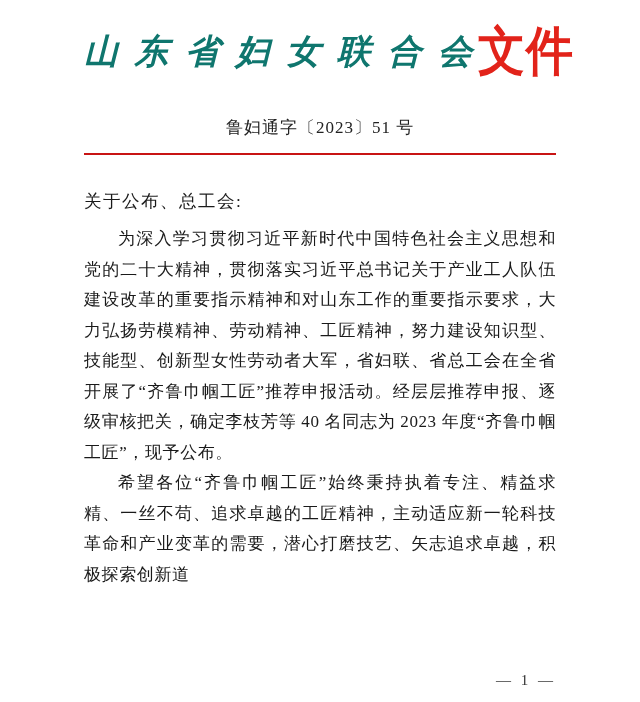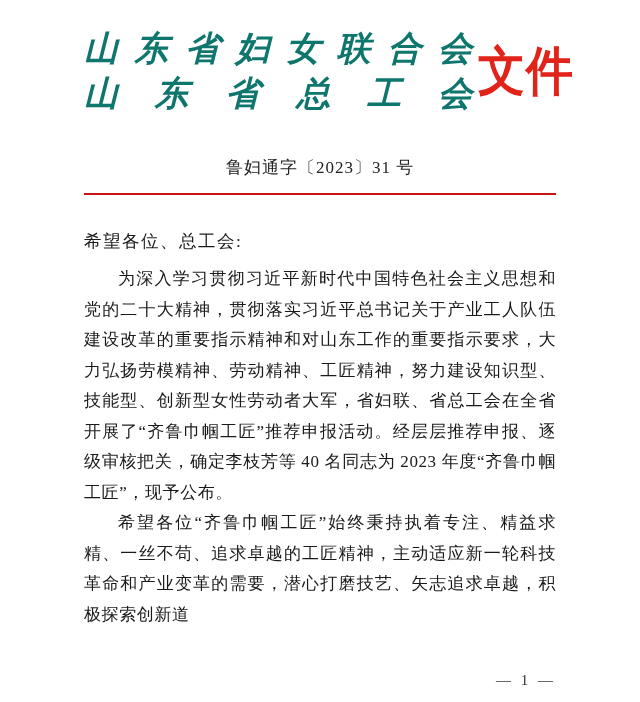--- a/index.html
+++ b/index.html
@@ -107,31 +107,30 @@
   }
 </style>
 </head>
 <body>
 
 <div class="page">
 
   <div class="letterhead">
     <div class="org-names">
       <div class="org-line">山东省妇女联合会</div>
-      <div class="org-line">山东省总工会</div>
     </div>
     <div class="doc-type">文件</div>
   </div>
 
-  <div class="doc-number">鲁妇通字〔2023〕31 号</div>
+  <div class="doc-number">鲁妇通字〔2023〕51 号</div>
 
   <div class="red-rule"></div>
 
 
-  <div class="salutation">希望各位、总工会:</div>
+  <div class="salutation">关于公布、总工会:</div>
 
   <p class="body-para first">为深入学习贯彻习近平新时代中国特色社会主义思想和党的二十大精神，贯彻落实习近平总书记关于产业工人队伍建设改革的重要指示精神和对山东工作的重要指示要求，大力弘扬劳模精神、劳动精神、工匠精神，努力建设知识型、技能型、创新型女性劳动者大军，省妇联、省总工会在全省开展了“齐鲁巾帼工匠”推荐申报活动。经层层推荐申报、逐级审核把关，确定李枝芳等 40 名同志为 2023 年度“齐鲁巾帼工匠”，现予公布。</p>
 
   <p class="body-para">希望各位“齐鲁巾帼工匠”始终秉持执着专注、精益求精、一丝不苟、追求卓越的工匠精神，主动适应新一轮科技革命和产业变革的需要，潜心打磨技艺、矢志追求卓越，积极探索创新道</p>
 
   <div class="page-footer">— 1 —</div>
 
 </div>
 
 </body></html>

